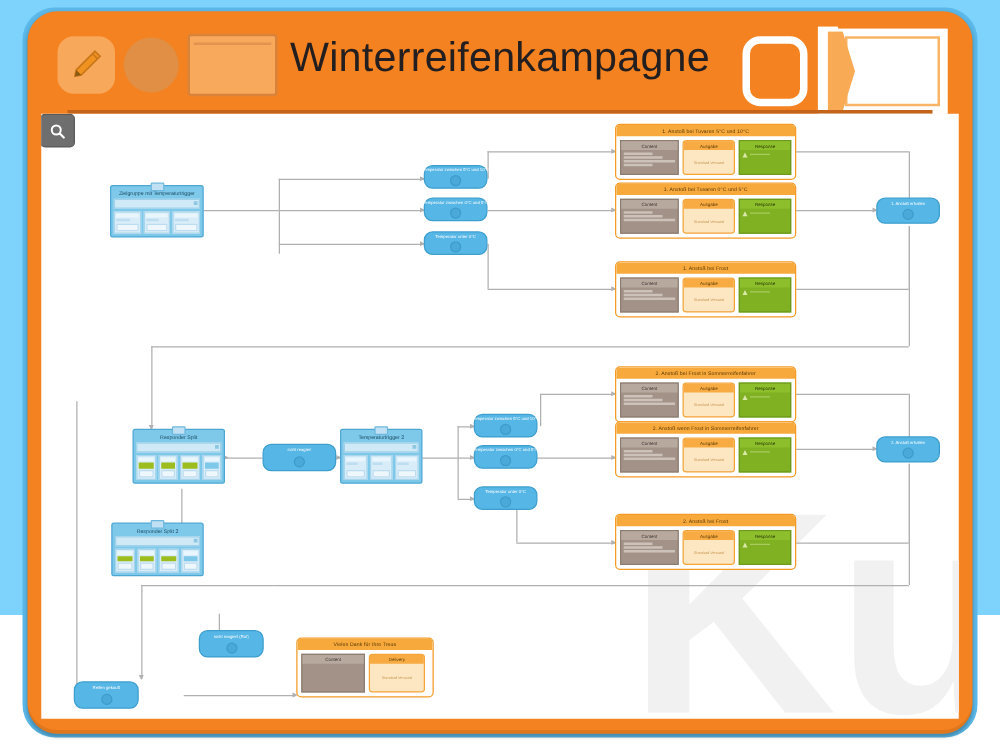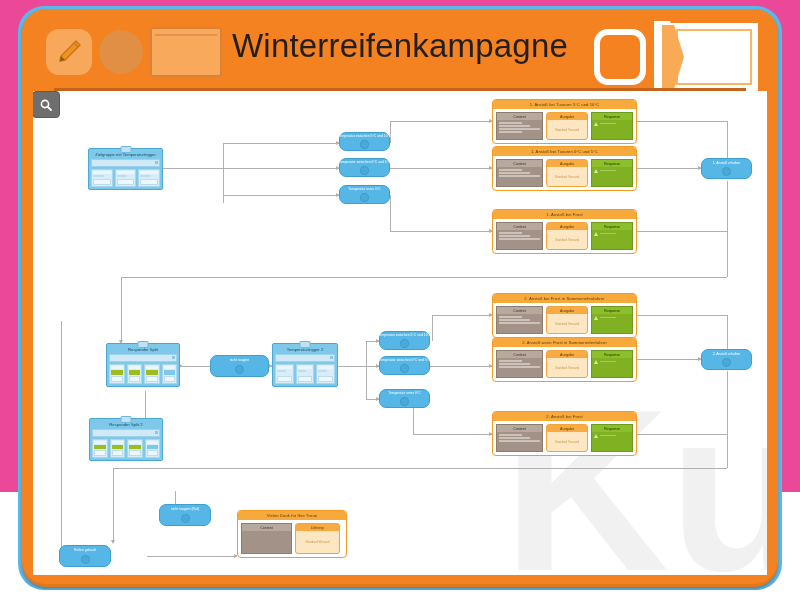--- a/index.html
+++ b/index.html
@@ -1,19 +1,19 @@
 <!DOCTYPE html>
 <html><head>
 <meta charset="utf-8">
 <style>
   html,body{margin:0;padding:0;background:#ffffff;}
   body{width:800px;height:596px;overflow:hidden;font-family:"Liberation Sans",sans-serif;}
 
   
-  #app{position:relative;width:800px;height:492px;background:#ec4899;}
+  #app{position:relative;width:800px;height:492px;background:#7dd3fc;}
   .blue-edge{position:absolute;left:18px;top:6px;width:764px;height:584px;
              background:#5bb8e8;border-radius:26px;}
   .orange-frame{position:absolute;left:22px;top:9px;width:756px;height:578px;
              background:#f58220;border-radius:24px;
              box-shadow:0 2px 3px rgba(0,0,0,.25);}
   .frame-inner-shadow{position:absolute;left:22px;top:9px;width:756px;height:578px;
              border-radius:24px;pointer-events:none;
              box-shadow:inset 0 -3px 0 rgba(0,0,0,.08);}
 
   

